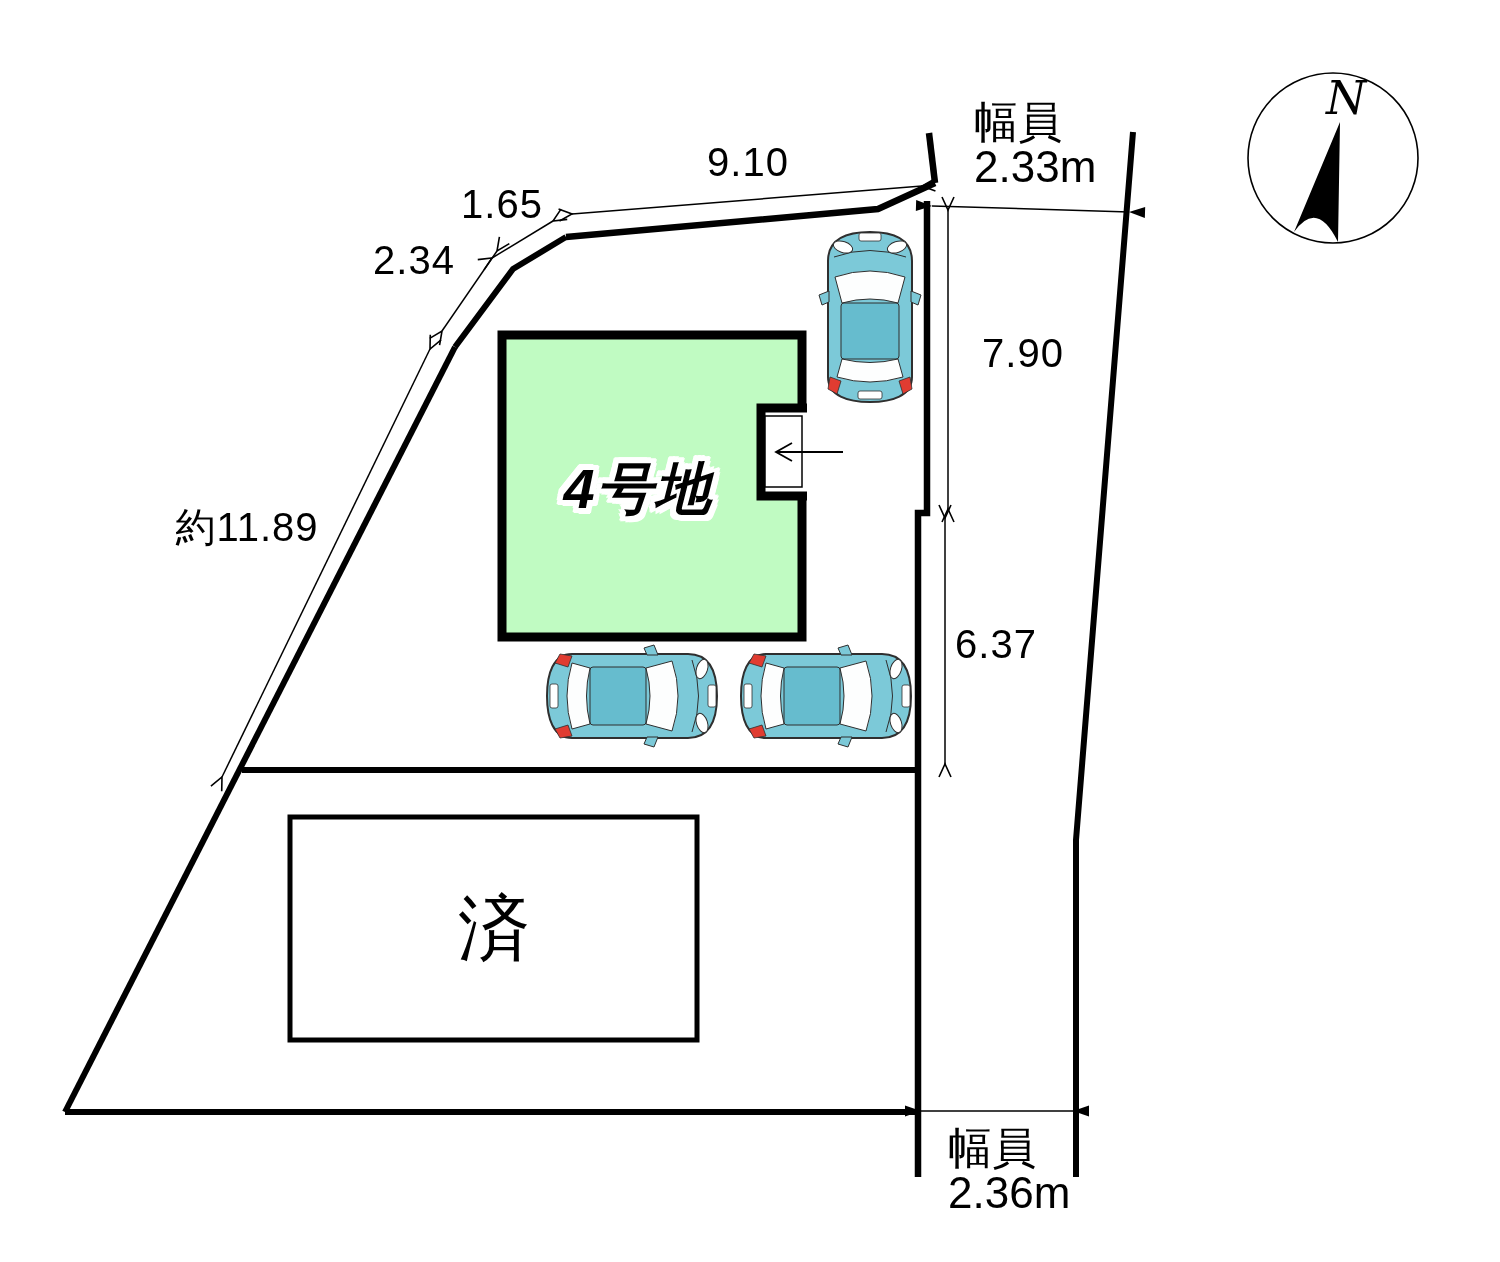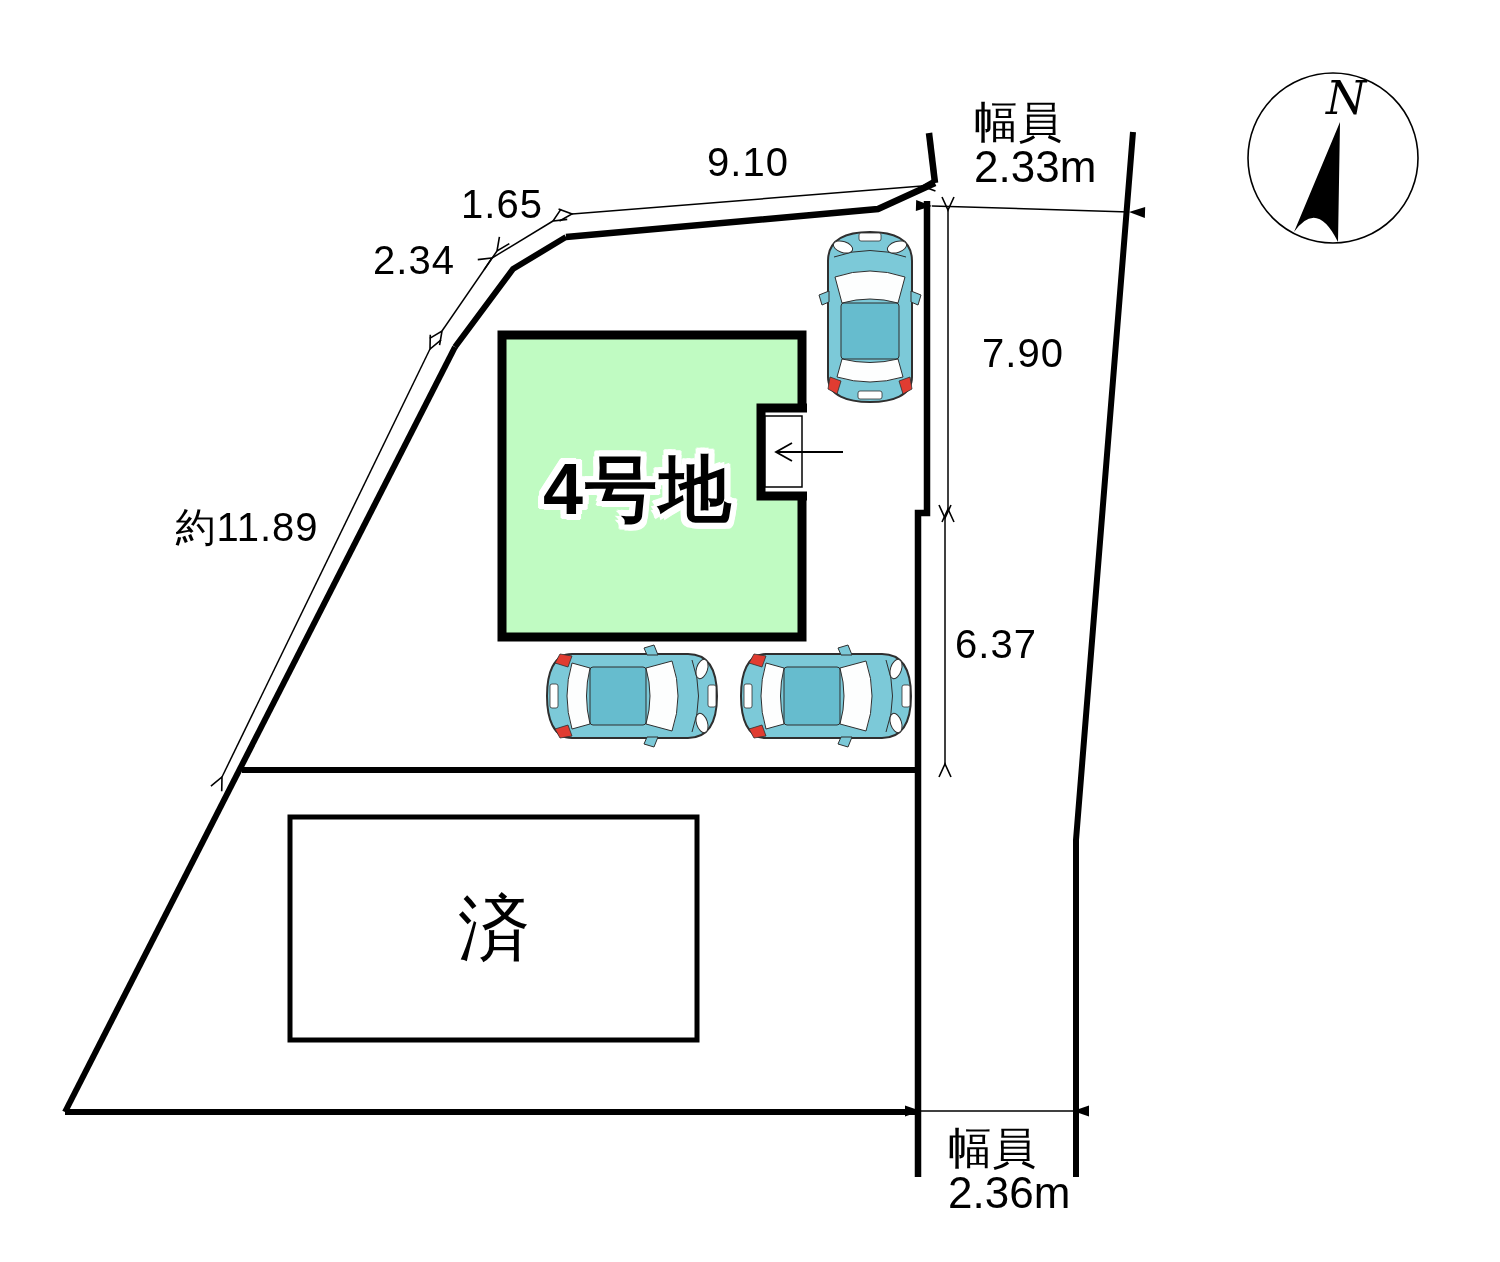--- a/index.html
+++ b/index.html
@@ -9,25 +9,26 @@
   }
   #linework{position:absolute;left:0;top:0;}
   .lbl{position:absolute;white-space:nowrap;color:#000;}
   .dim{
     font-size:40px;font-weight:400;letter-spacing:1px;
     transform:translate(-50%,-50%);
   }
   .roadlbl{font-size:44px;font-weight:400;line-height:1.02;}
   .roadlbl div{white-space:nowrap;}
   #lot-label{
-    font-size:72px;font-weight:700;transform:translate(-50%,-50%);letter-spacing:2px;
+    font-size:56px;font-weight:700;transform:translate(-50%,-50%);letter-spacing:2px;
     text-shadow:
       -5px -5px 0 #fff, 5px -5px 0 #fff, -5px 5px 0 #fff, 5px 5px 0 #fff,
       -6px 0 0 #fff, 6px 0 0 #fff, 0 -6px 0 #fff, 0 6px 0 #fff,
       -4px -6px 0 #fff, 4px 6px 0 #fff, -6px 4px 0 #fff, 6px -4px 0 #fff;
+    font-style: italic;
   }
   #sold-label{font-size:72px;font-weight:500;transform:translate(-50%,-50%);}
   #compass-n{
     font-family:"DejaVu Serif","Liberation Serif",serif;font-style:italic;
     font-size:46px;font-weight:500;transform:translate(-50%,-50%);
   }
 </style>
 </head>
 <body>
 

